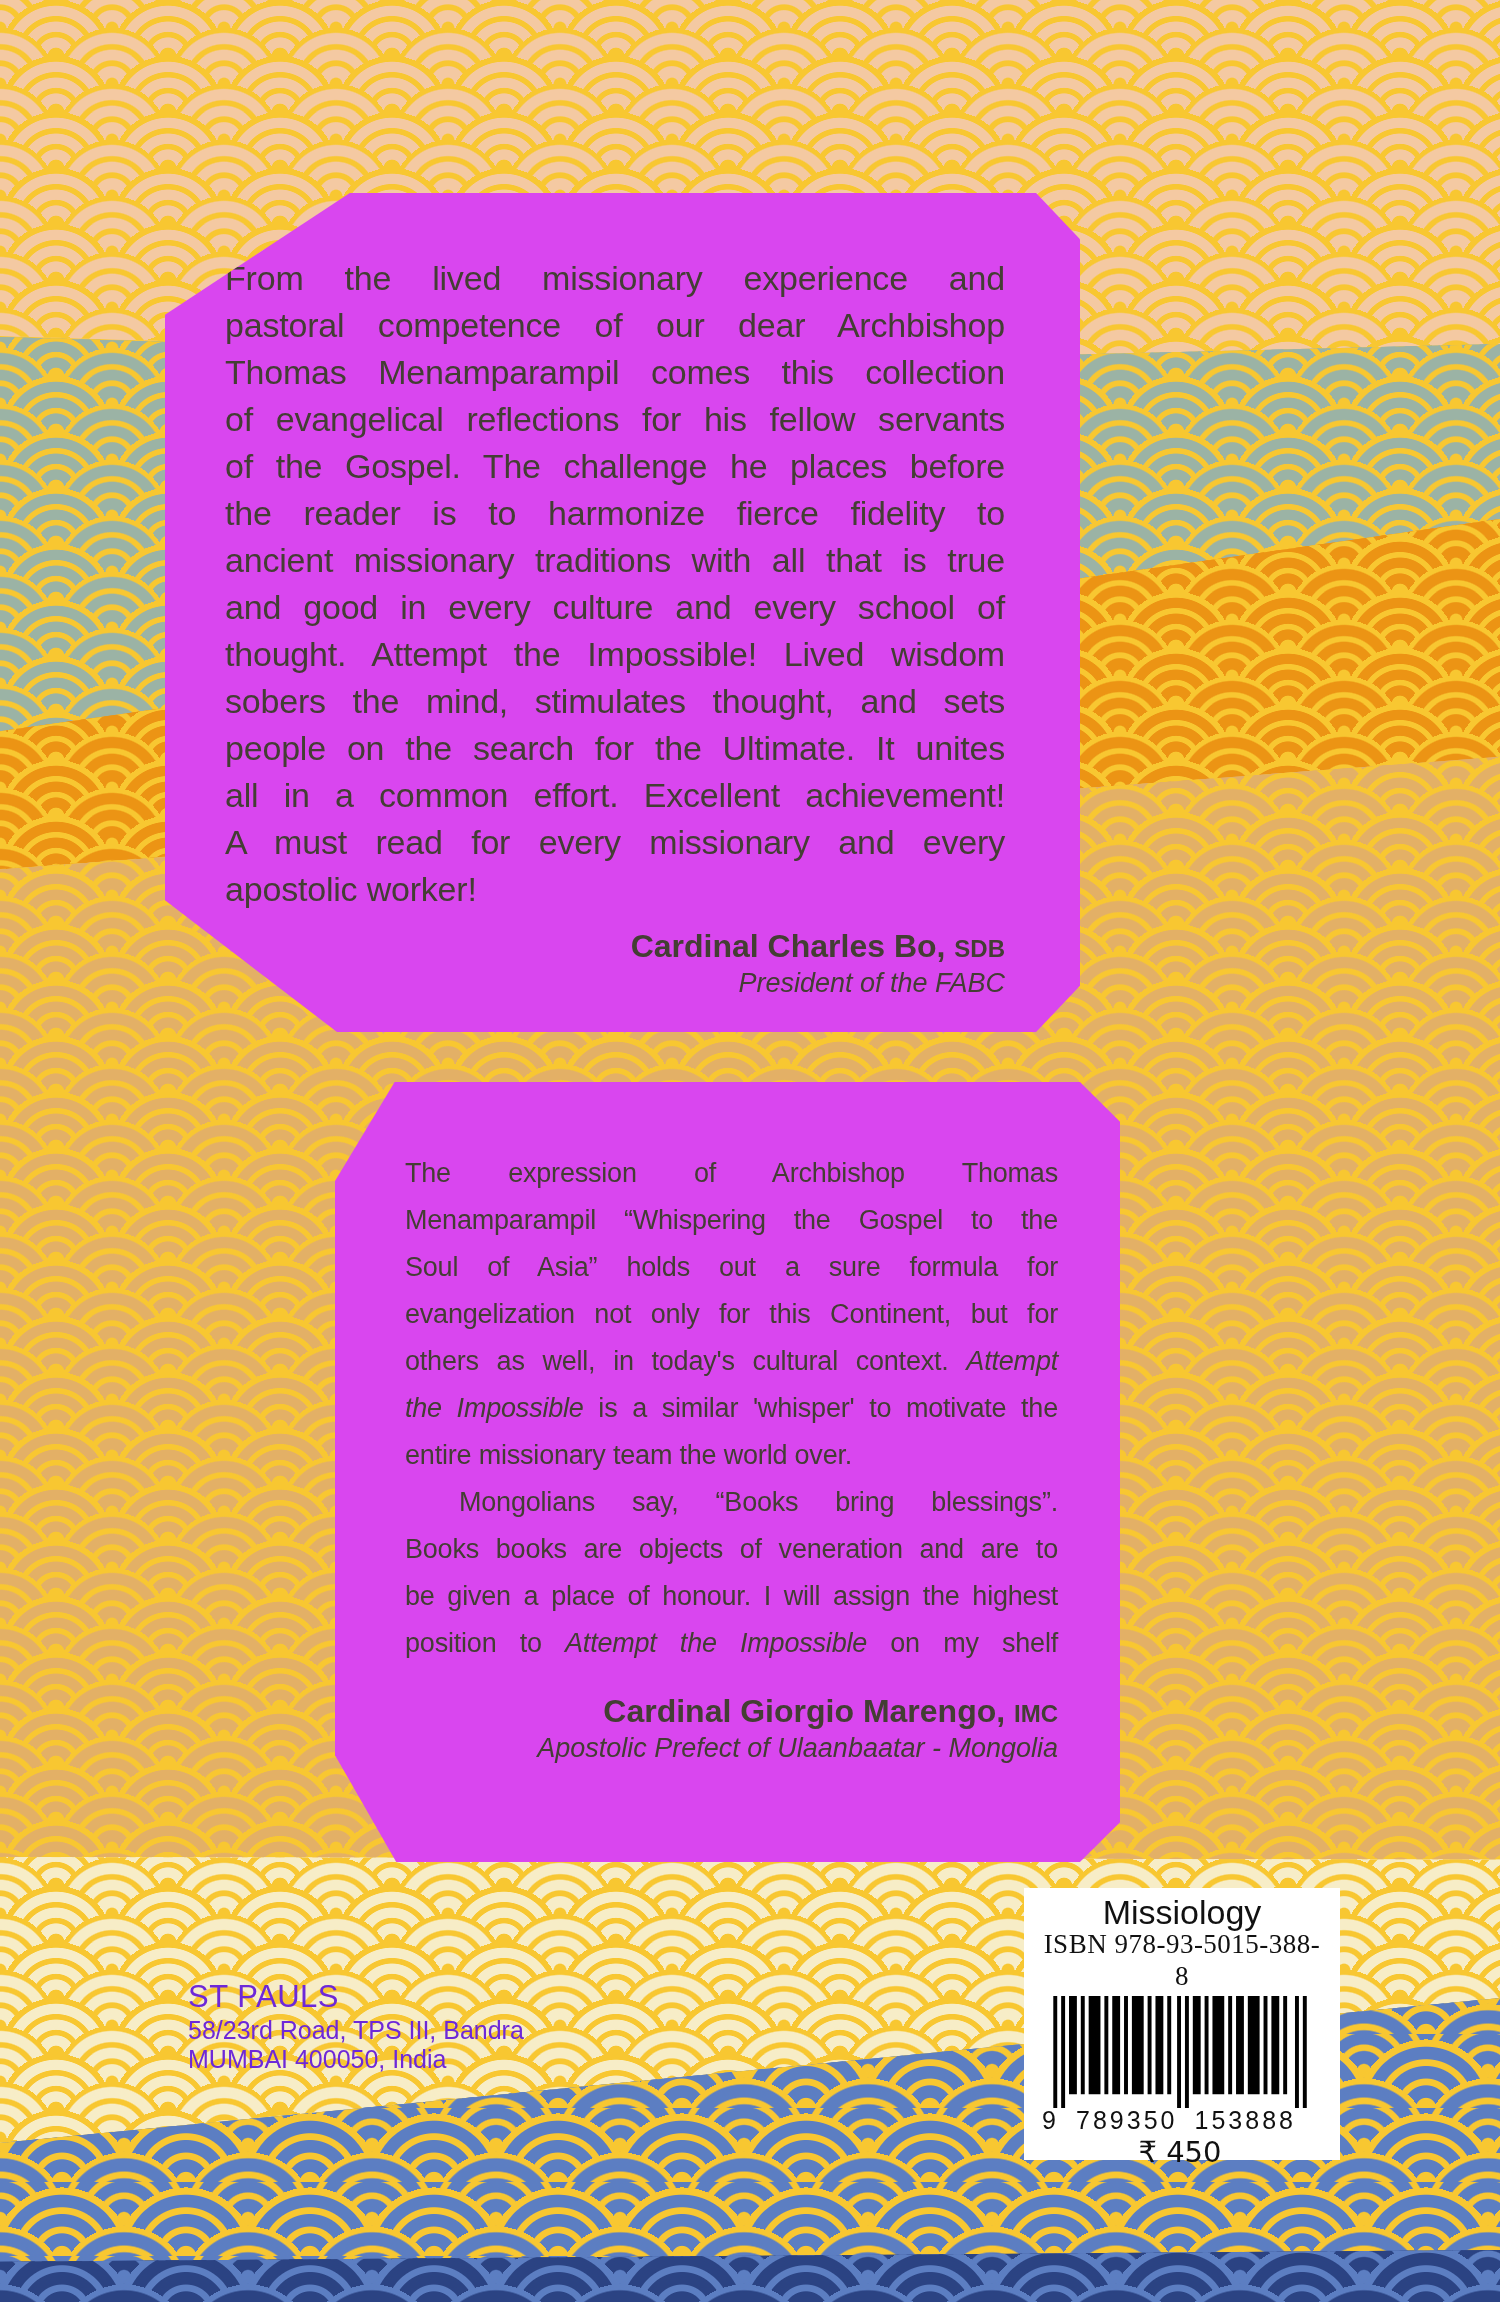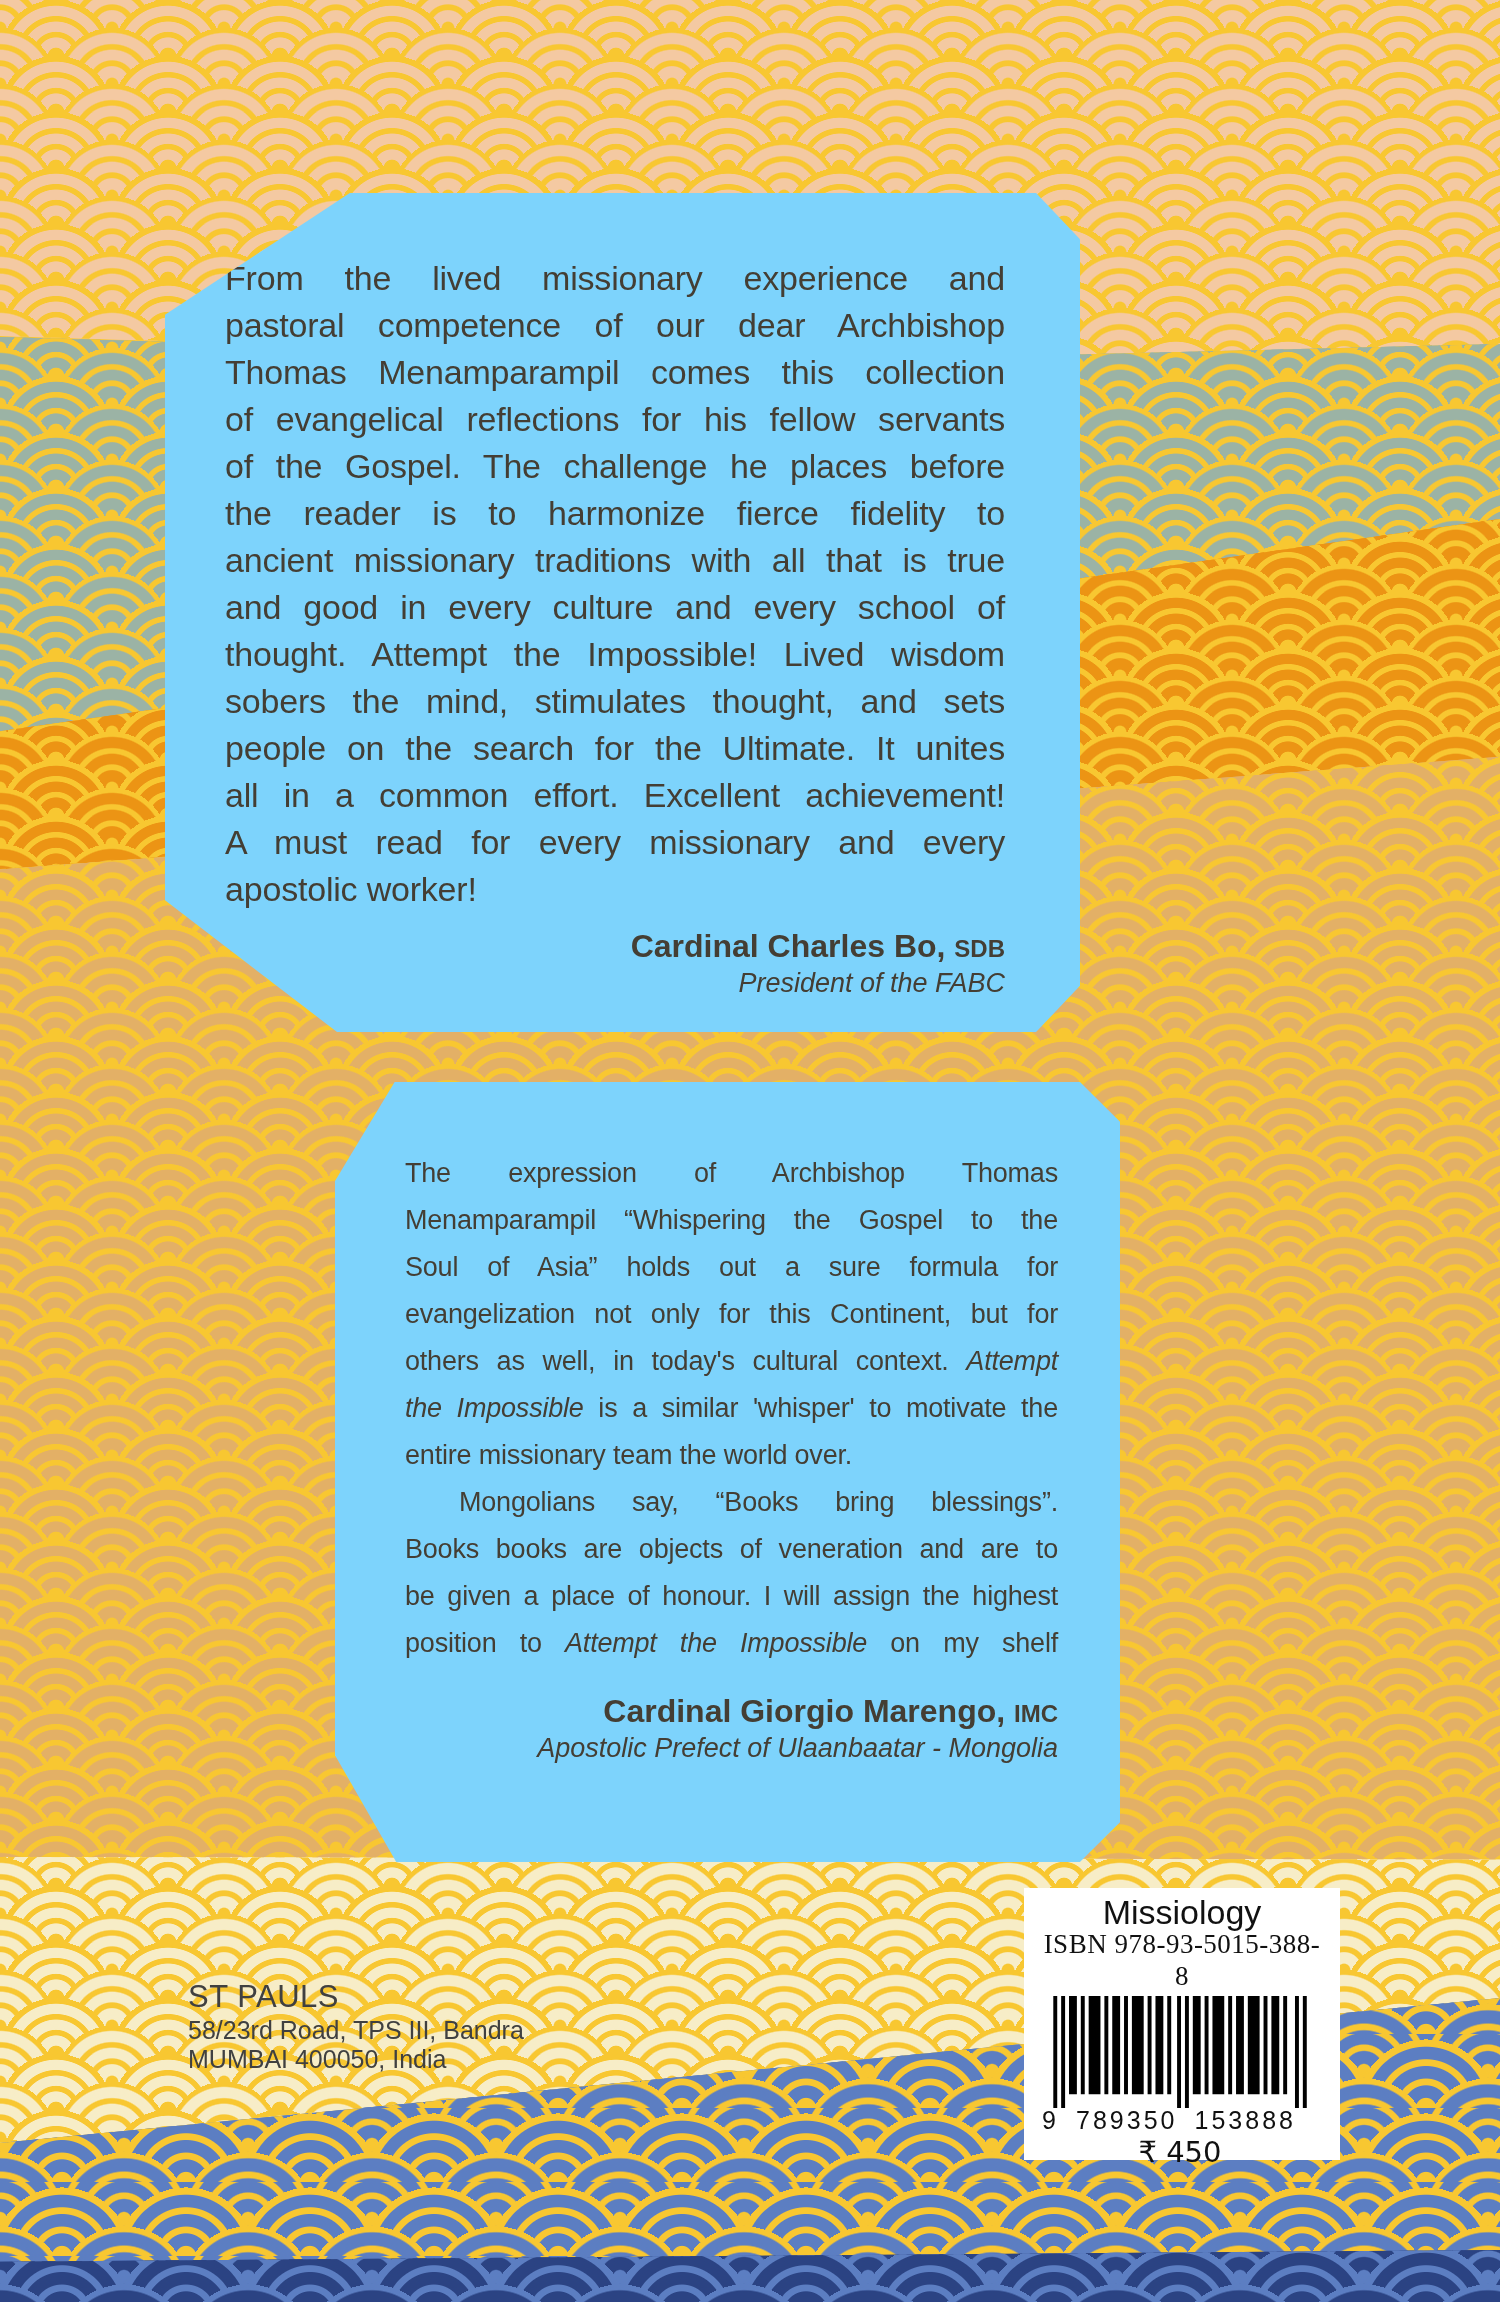--- a/index.html
+++ b/index.html
@@ -33,21 +33,21 @@
   .band-ivory {top:1830px;height:330px; --y:#F8C731; --f:#F7EDC7;
     clip-path:polygon(0 8.2%,100% 9%,100% 50.9%,0 94.8%);}
   .band-blue  {top:1960px;height:342px; --y:#F8C731; --f:#5C7EC2;
     background-size:124px 74px;
     clip-path:polygon(0 53.5%,100% 11.1%,100% 100%,0 100%);}
   .band-navy  {top:2240px;height:62px; --y:#5C7EC2; --f:#2B4383;
     background-size:124px 74px;
     clip-path:polygon(0 35%,100% 16%,100% 100%,0 100%);}
 
   
-  .panel{position:absolute;background:#7dd3fc;box-sizing:border-box;}
+  .panel{position:absolute;background:#d946ef;box-sizing:border-box;}
   .panel1{
     left:165px;top:193px;width:915px;height:839px;
     padding:62px 75px 0 60px;
     clip-path:polygon(20.2% 0,95.2% 0,100% 5.5%,100% 94.5%,95.2% 100%,18.8% 100%,0 84.3%,0 14.5%);
   }
   .panel2{
     left:335px;top:1082px;width:785px;height:780px;
     padding:68px 62px 0 70px;
     clip-path:polygon(7.6% 0,94.9% 0,100% 5.1%,100% 94.9%,94.9% 100%,7.8% 100%,0 86.3%,0 12.7%);
   }
@@ -60,21 +60,21 @@
   .q2 .jline{font-size:27px;line-height:47px;letter-spacing:-0.2px;}
   .q2b .jline:first-child{text-indent:54px;}
   .sig{text-align:right;}
   .panel1 .sig{margin-top:15px;}
   .panel2 .sig{margin-top:26px;}
   .sig-name{font-weight:bold;font-size:32px;line-height:36px;}
   .sig-name .sfx{font-size:24px;}
   .sig-role{font-style:italic;font-size:27px;line-height:32px;}
 
   
-  .publisher{position:absolute;left:188px;top:1978px;color:#404040;}
+  .publisher{position:absolute;left:188px;top:1978px;color:#6d28d9;}
   .pub-name{font-size:31px;line-height:38px;letter-spacing:0.5px;}
   .pub-line{font-size:25px;line-height:29px;}
 
   
   .label{
     position:absolute;left:1024px;top:1888px;width:316px;height:272px;
     background:#FFFFFF;box-sizing:border-box;padding:8px 16px 0 16px;
     color:#111111;
   }
   .cat{font-size:34px;line-height:32px;text-align:center;}

